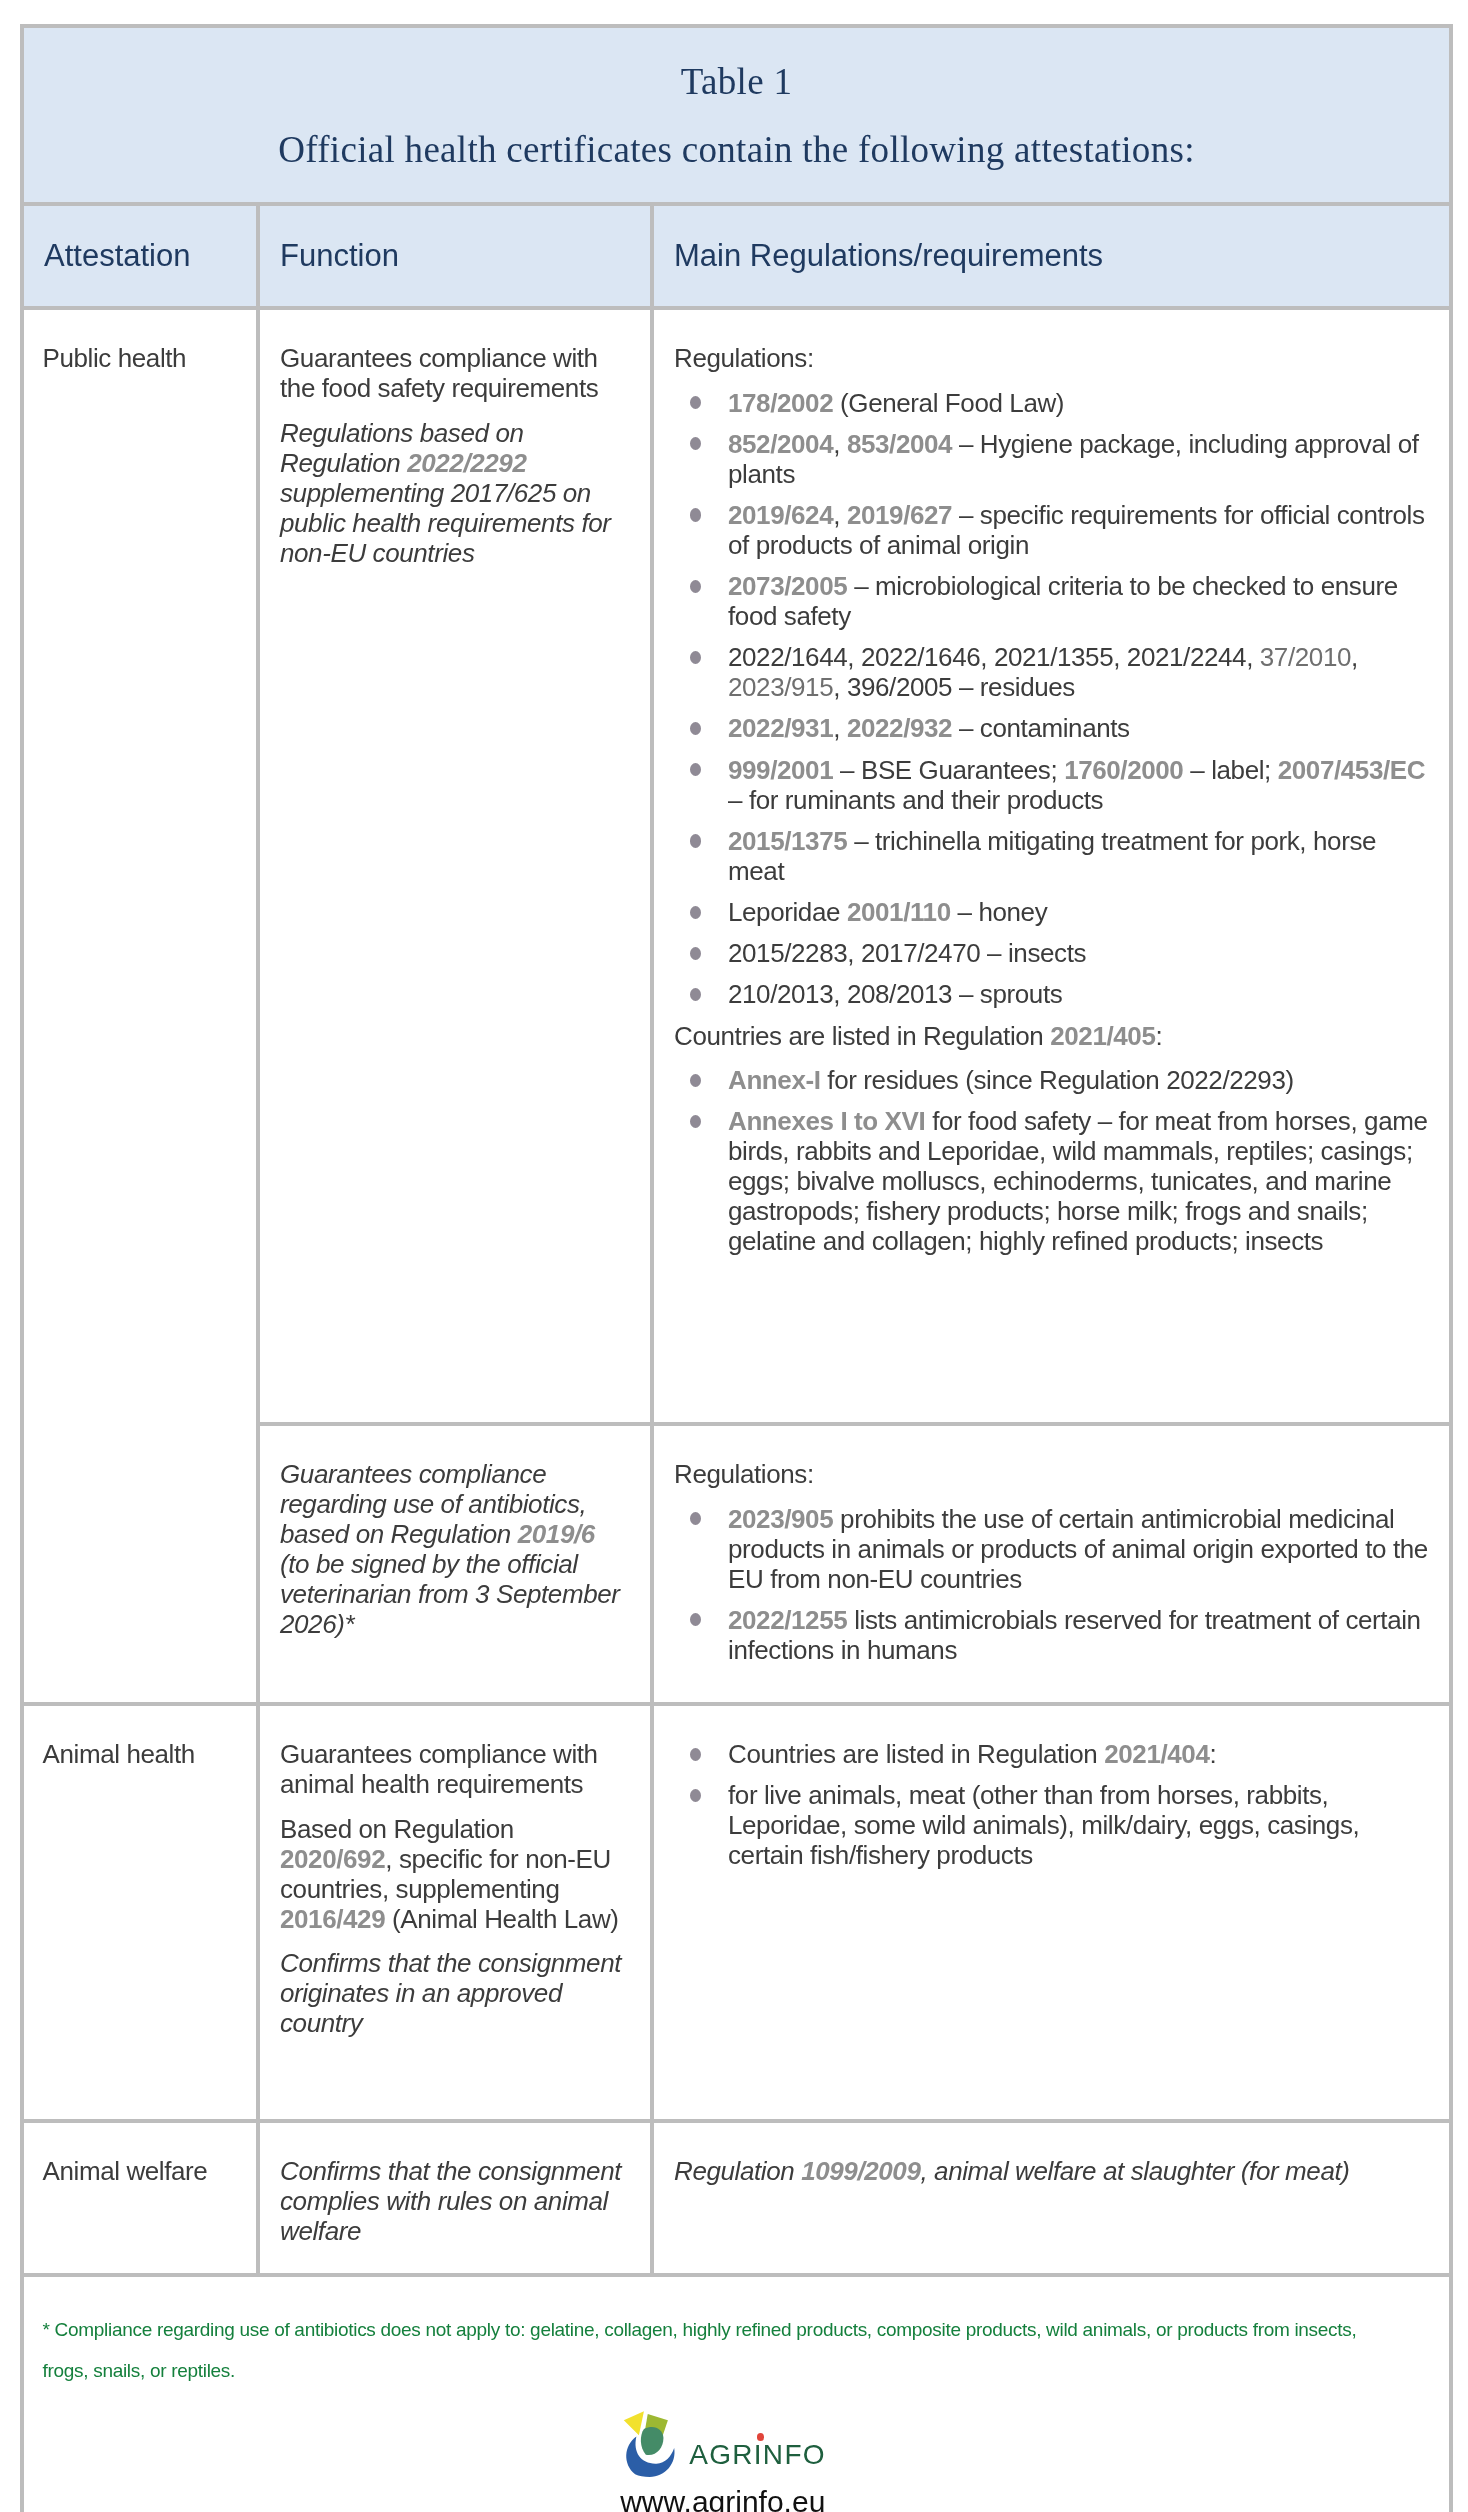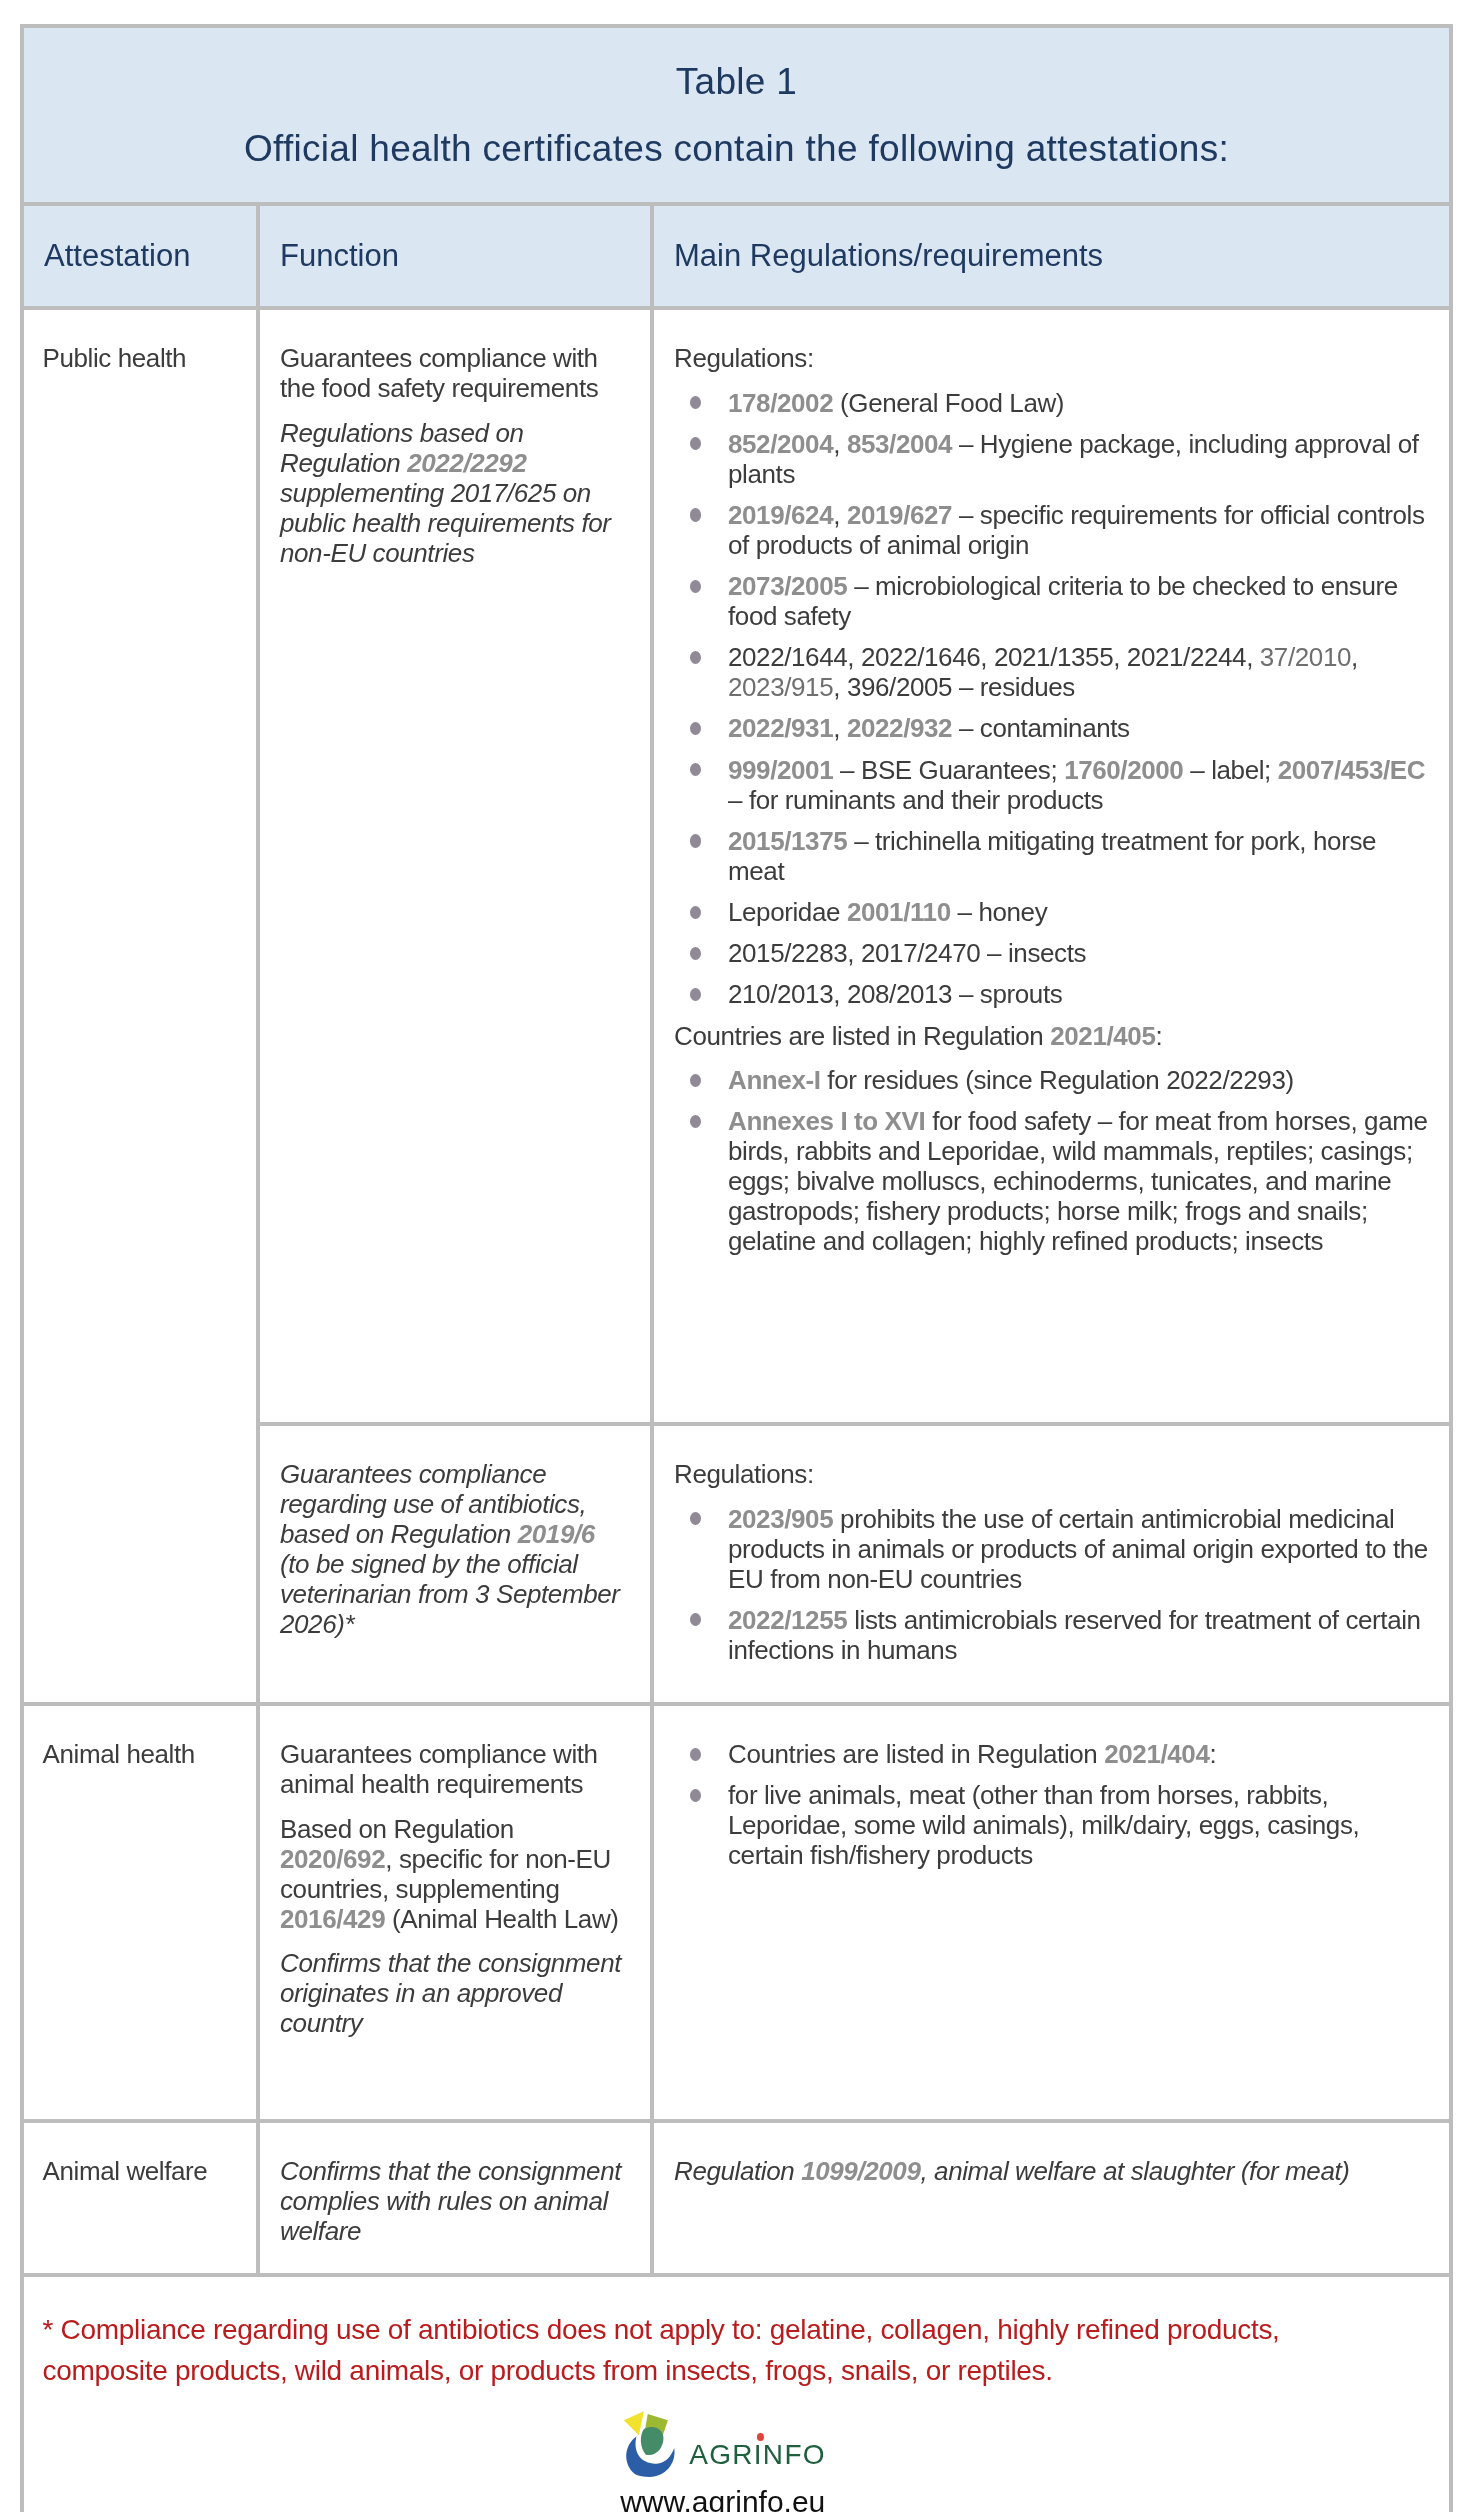--- a/index.html
+++ b/index.html
@@ -3,21 +3,21 @@
 <meta charset="utf-8">
 <style>
   html,body{margin:0;padding:0;background:#ffffff;}
   body{font-family:"Liberation Sans", sans-serif; color:#3c3c3c; -webkit-font-smoothing:antialiased;}
   .page{position:relative; width:1468px; min-height:2512px; background:#ffffff; overflow:hidden;}
   table.doc{border-collapse:collapse; table-layout:fixed; width:1429px; margin:24px 0 0 20px;}
   table.doc, table.doc td, table.doc th{border:4.6px solid #bdbdbd;}
   col.c-att{width:236px;} col.c-fn{width:394px;} col.c-reg{width:799px;}
 
   
-  tr.row-title{height:178px;}
+  tr.row-title{height:178px;font-family:Liberation Serif, serif;}
   td.title-cell{background:#dbe6f3; text-align:center; vertical-align:middle; padding:6.6px 26.4px;}
   .title-l1{font-size:37px; color:#1f3a60; letter-spacing:0.3px; margin-bottom:25px;}
   .title-l2{font-size:37px; color:#1f3a60; letter-spacing:0.3px;}
 
   
   tr.row-head{height:104px;}
   th.head-cell{background:#dbe6f3; color:#1f3a60; font-weight:400; font-size:31px;
     text-align:left; vertical-align:middle; padding:6.6px 6.6px 6.6px 20px; letter-spacing:0px;}
 
   
@@ -29,21 +29,21 @@
   .para:last-child{margin-bottom:0;font-style:italic;}
   .blist{margin:0 0 6.6px 0;}
   .bitem{position:relative; padding-left:54px; margin:0 0 11.2px 0;}
   .dot{position:absolute; left:16px; top:8.6px; width:11.2px; height:13.2px; border-radius:50%; background:#8f8a95;}
   .reg{font-weight:700; color:#8e8e8e;}
   .reg-light{font-weight:400; color:#6f6f6f;}
 
   
   tr.row-foot{height:180px;}
   td.foot-cell{background:#ffffff; vertical-align:top; padding:32px 46px 12px 18.5px;}
-  .footnote{font-size:28px; line-height:41px; letter-spacing:-0.3px; color:#b91c1c;}
+  .footnote{font-size:19px; line-height:41px; letter-spacing:-0.3px; color:#15803d;}
   .logo-wrap{margin-top:17px; text-align:center;}
   .logo-row{display:inline-flex; align-items:flex-end; gap:6.6px;}
   .logo-icon{width:63px; height:71px; display:inline-block;}
   .logo-word{position:relative; display:inline-block; font-size:28px; font-weight:400;
     color:#1e5f3e; letter-spacing:1.3px; line-height:1; padding-bottom:9.2px;}
   .i-dot{position:absolute; left:49.5%; top:-8px; width:7.3px; height:7.3px; border-radius:50%; background:#e1453a;}
   .site-url{text-align:center; font-size:30px; color:#111111; margin-top:4px; letter-spacing:0px;}
 </style>
 </head>
 <body>

